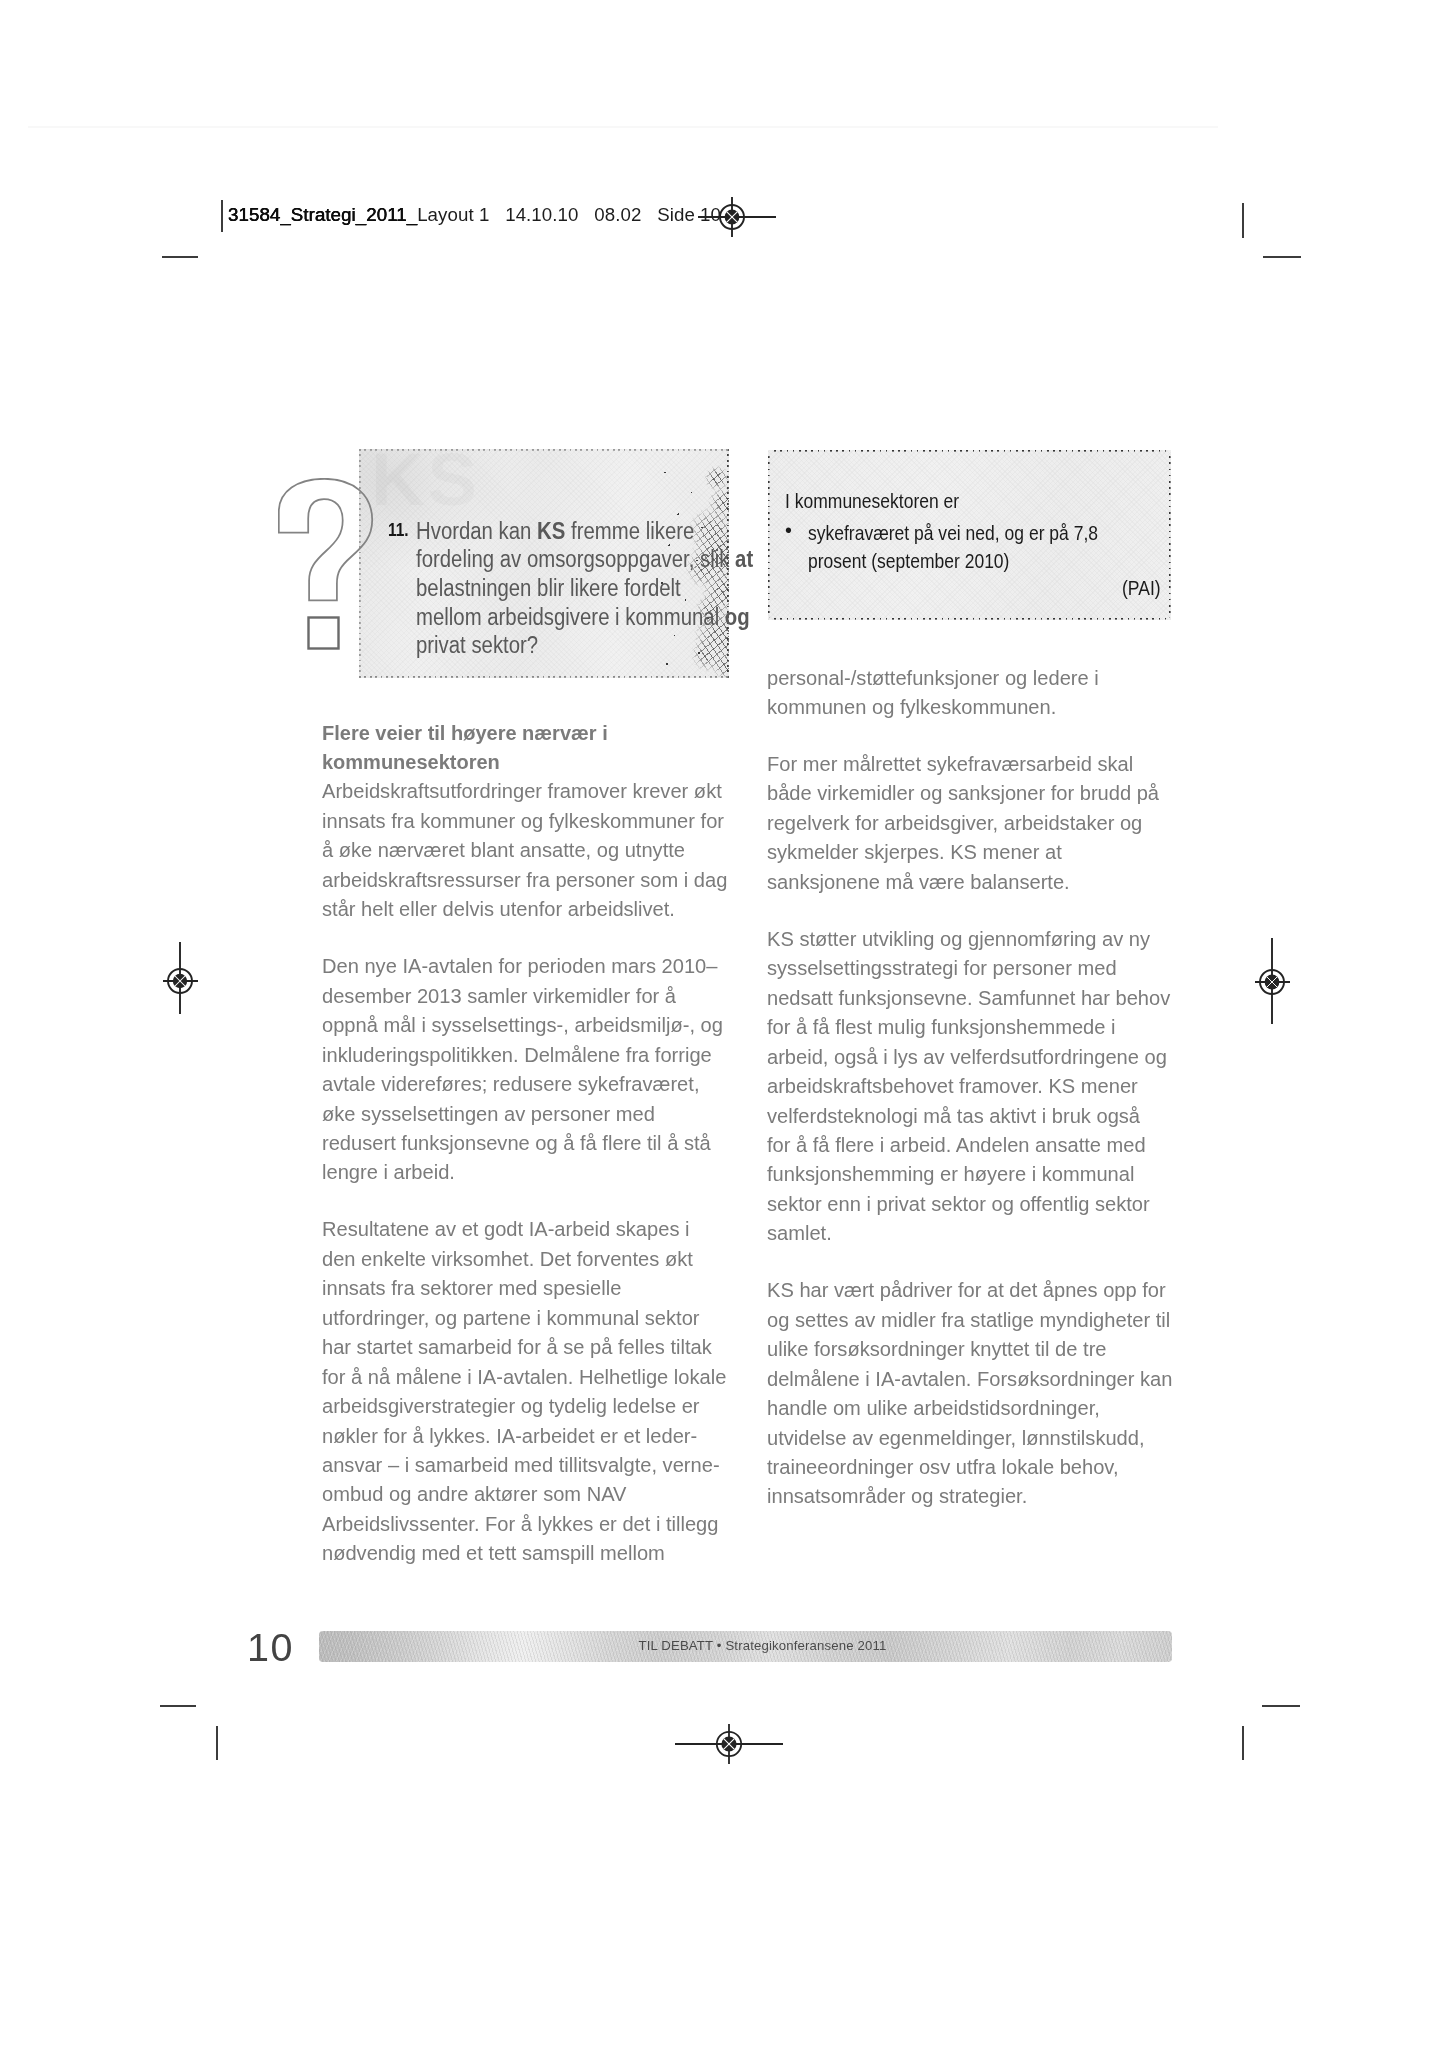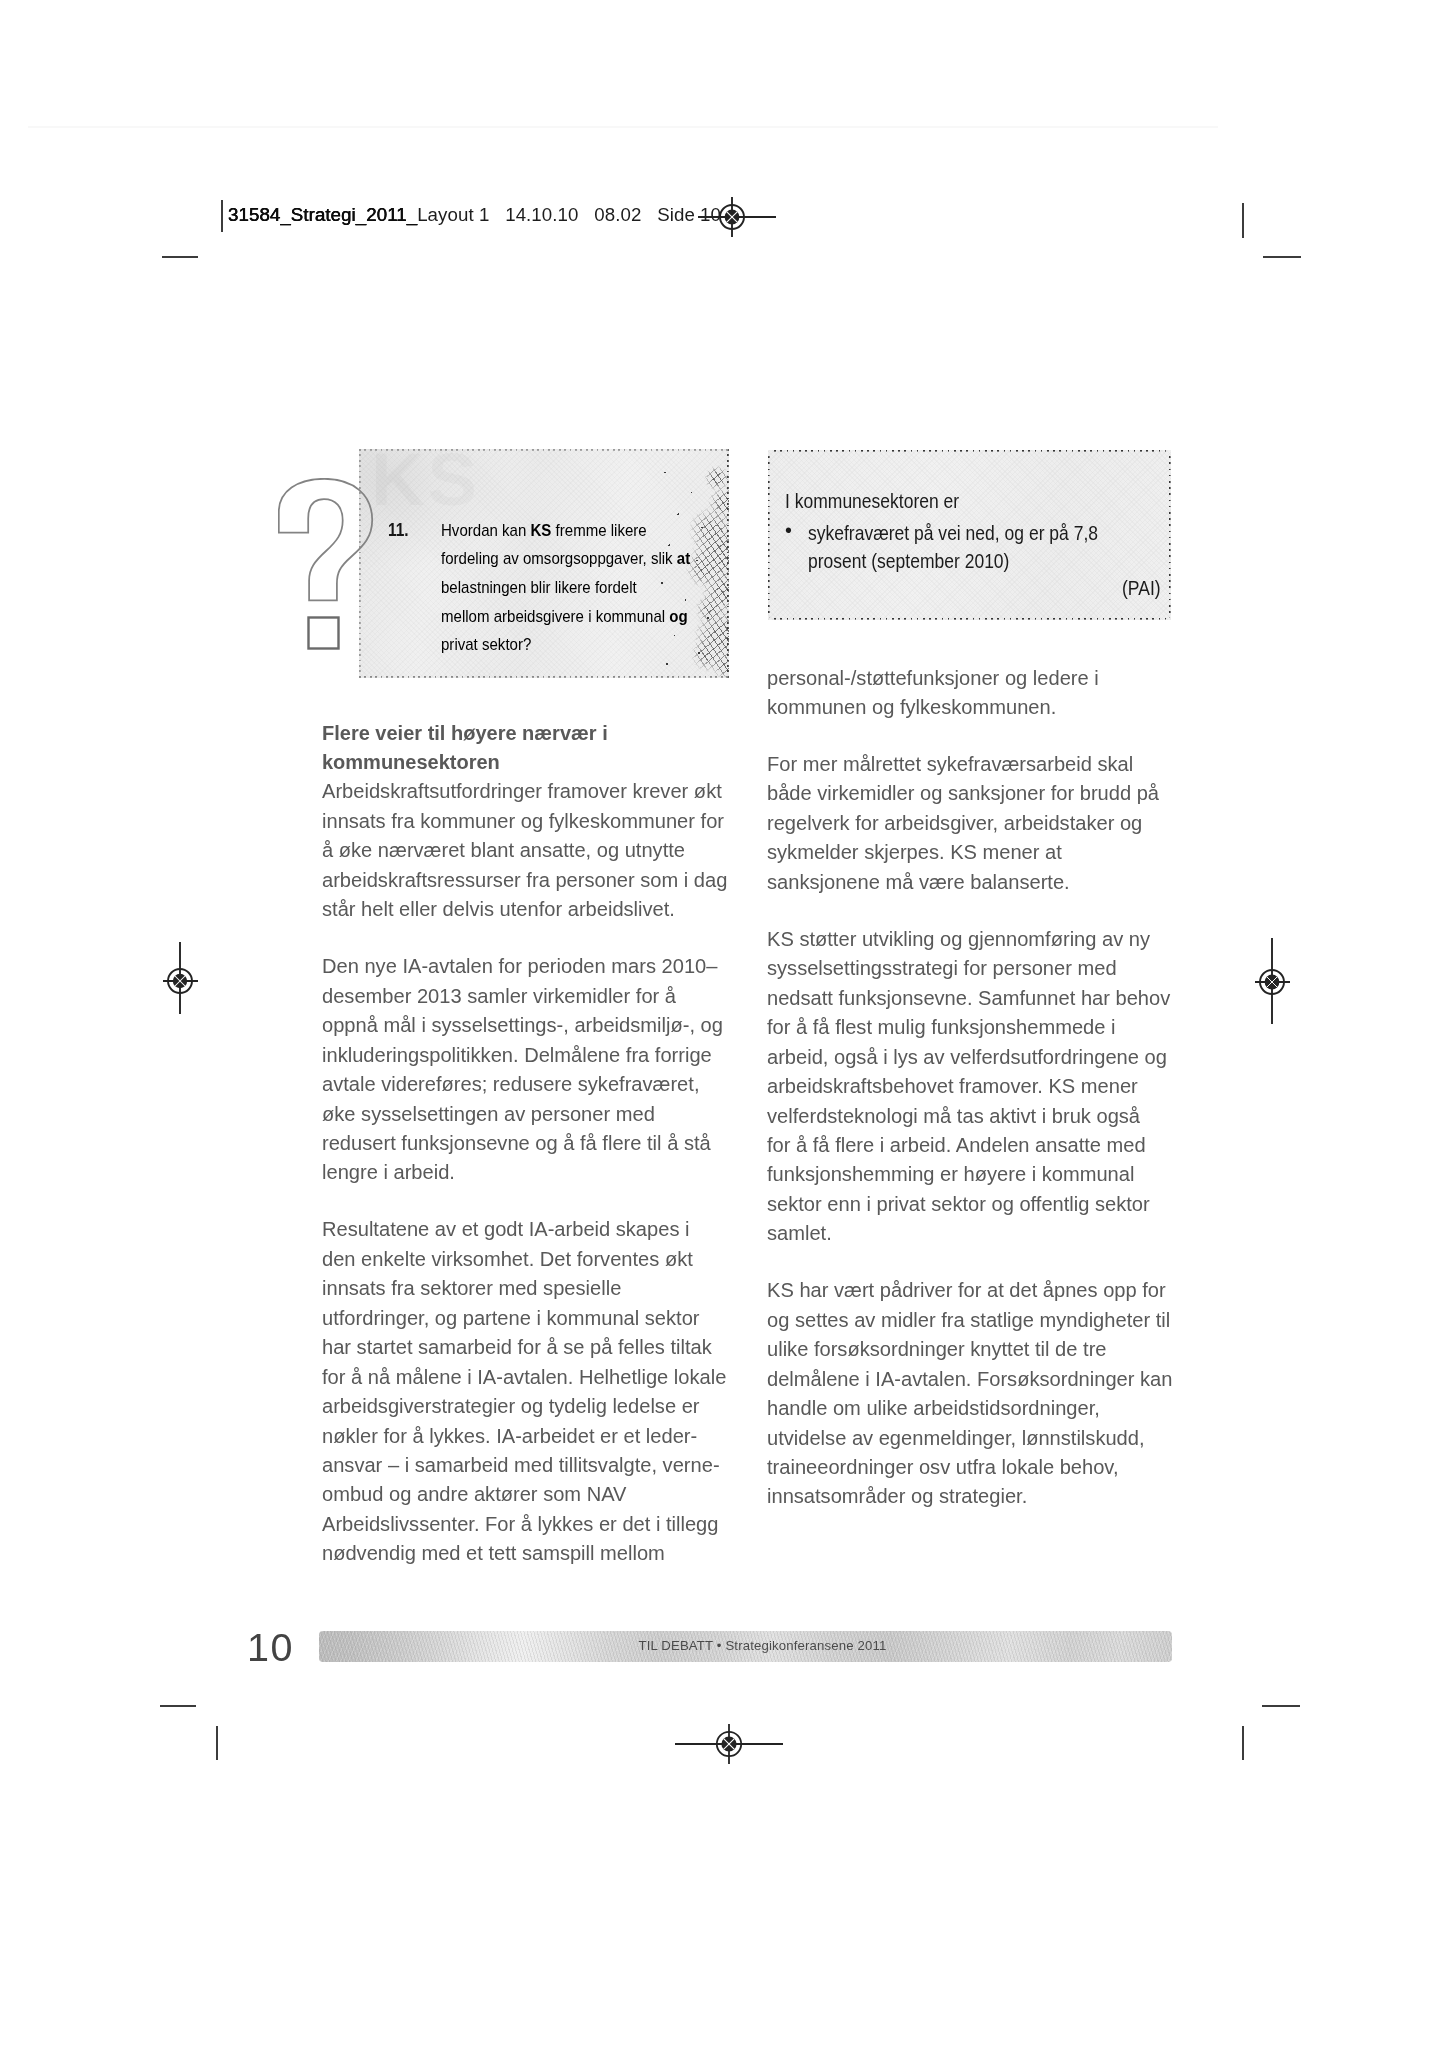--- a/index.html
+++ b/index.html
@@ -97,22 +97,22 @@
           radial-gradient(circle 1px at 18% 41%, #1a1a1a 99%, rgba(0,0,0,0)),
           radial-gradient(circle .9px at 55% 48%, #1a1a1a 99%, rgba(0,0,0,0)),
           radial-gradient(circle 1.1px at 8% 58%, #1a1a1a 99%, rgba(0,0,0,0)),
           radial-gradient(circle .9px at 40% 66%, #1a1a1a 99%, rgba(0,0,0,0)),
           radial-gradient(circle 1px at 70% 74%, #1a1a1a 99%, rgba(0,0,0,0)),
           radial-gradient(circle .9px at 25% 82%, #1a1a1a 99%, rgba(0,0,0,0)),
           radial-gradient(circle 1px at 58% 90%, #1a1a1a 99%, rgba(0,0,0,0)),
           radial-gradient(circle .9px at 15% 95%, #1a1a1a 99%, rgba(0,0,0,0));}
   .qnum{position:absolute;left:371.5px;top:521px;font-size:17.6px;font-weight:bold;color:#171717;
         line-height:18px;transform:scaleX(.88);transform-origin:0 0;}
-  .qtext{position:absolute;left:399.6px;top:516.6px;width:330px;color:#000000;
-         font-size:17px;margin-left:25px;}
+  .qtext{position:absolute;left:399.6px;top:516.6px;width:330px;color:#c2410c;
+         font-size:23px;}
   .qtext .ln{line-height:28.7px;white-space:nowrap;transform:scaleX(.885);transform-origin:0 50%;}
   .qtext b{font-weight:bold;}
 
   
   .fbox{position:absolute;left:752px;top:450px;width:403px;height:170px;
         background:linear-gradient(100deg,#eeeeef 0%,#f1f1f2 40%,#ecedee 70%,#f0f0f1 100%);}
   .fbox-tex{position:absolute;left:752px;top:450px;width:403px;height:170px;opacity:.30;
         background:
           repeating-linear-gradient(45deg, rgba(140,140,148,.20) 0 1px, rgba(0,0,0,0) 1px 3.4px),
           repeating-linear-gradient(-45deg, rgba(140,140,148,.18) 0 1px, rgba(0,0,0,0) 1px 3.7px);}
@@ -126,21 +126,21 @@
   .fbox-intro{position:absolute;left:768.5px;top:490.8px;font-size:19.8px;color:#1b1b1b;
         line-height:21px;white-space:nowrap;
         transform:scaleX(.885);transform-origin:0 50%;}
   .fbox-bullet{position:absolute;left:769px;top:519.5px;font-size:19.8px;line-height:21px;color:#1b1b1b;}
   .fbox-lines{position:absolute;left:791.5px;top:519.8px;width:360px;font-size:19.8px;color:#1b1b1b;}
   .fbox-lines .ln{line-height:27.7px;white-space:nowrap;transform:scaleX(.885);transform-origin:0 50%;}
   .fbox-src{position:absolute;left:1105.5px;top:577.5px;font-size:19.8px;line-height:21px;color:#1b1b1b;
         transform:scaleX(.885);transform-origin:0 50%;}
 
   
-  .col{position:absolute;color:#c2410c;font-size:20.1px;}
+  .col{position:absolute;color:#3b82f6;font-size:20.1px;}
   .col .ln{line-height:29.44px;white-space:nowrap;}
   .col .par{margin-bottom:27.66px;}
   .col .hd{font-weight:bold;font-size:20px;}
   .colL{left:306px;top:718.6px;width:410px;}
   .colR{left:751px;top:663.5px;width:410px;}
 
   
   .pagenum{position:absolute;left:231px;top:1626.5px;font-size:39.5px;color:#6d28d9;
            line-height:40px;letter-spacing:1.6px;font-weight:400;}
   .fbar{position:absolute;left:303px;top:1631px;width:853px;height:31px;border-radius:4px;

